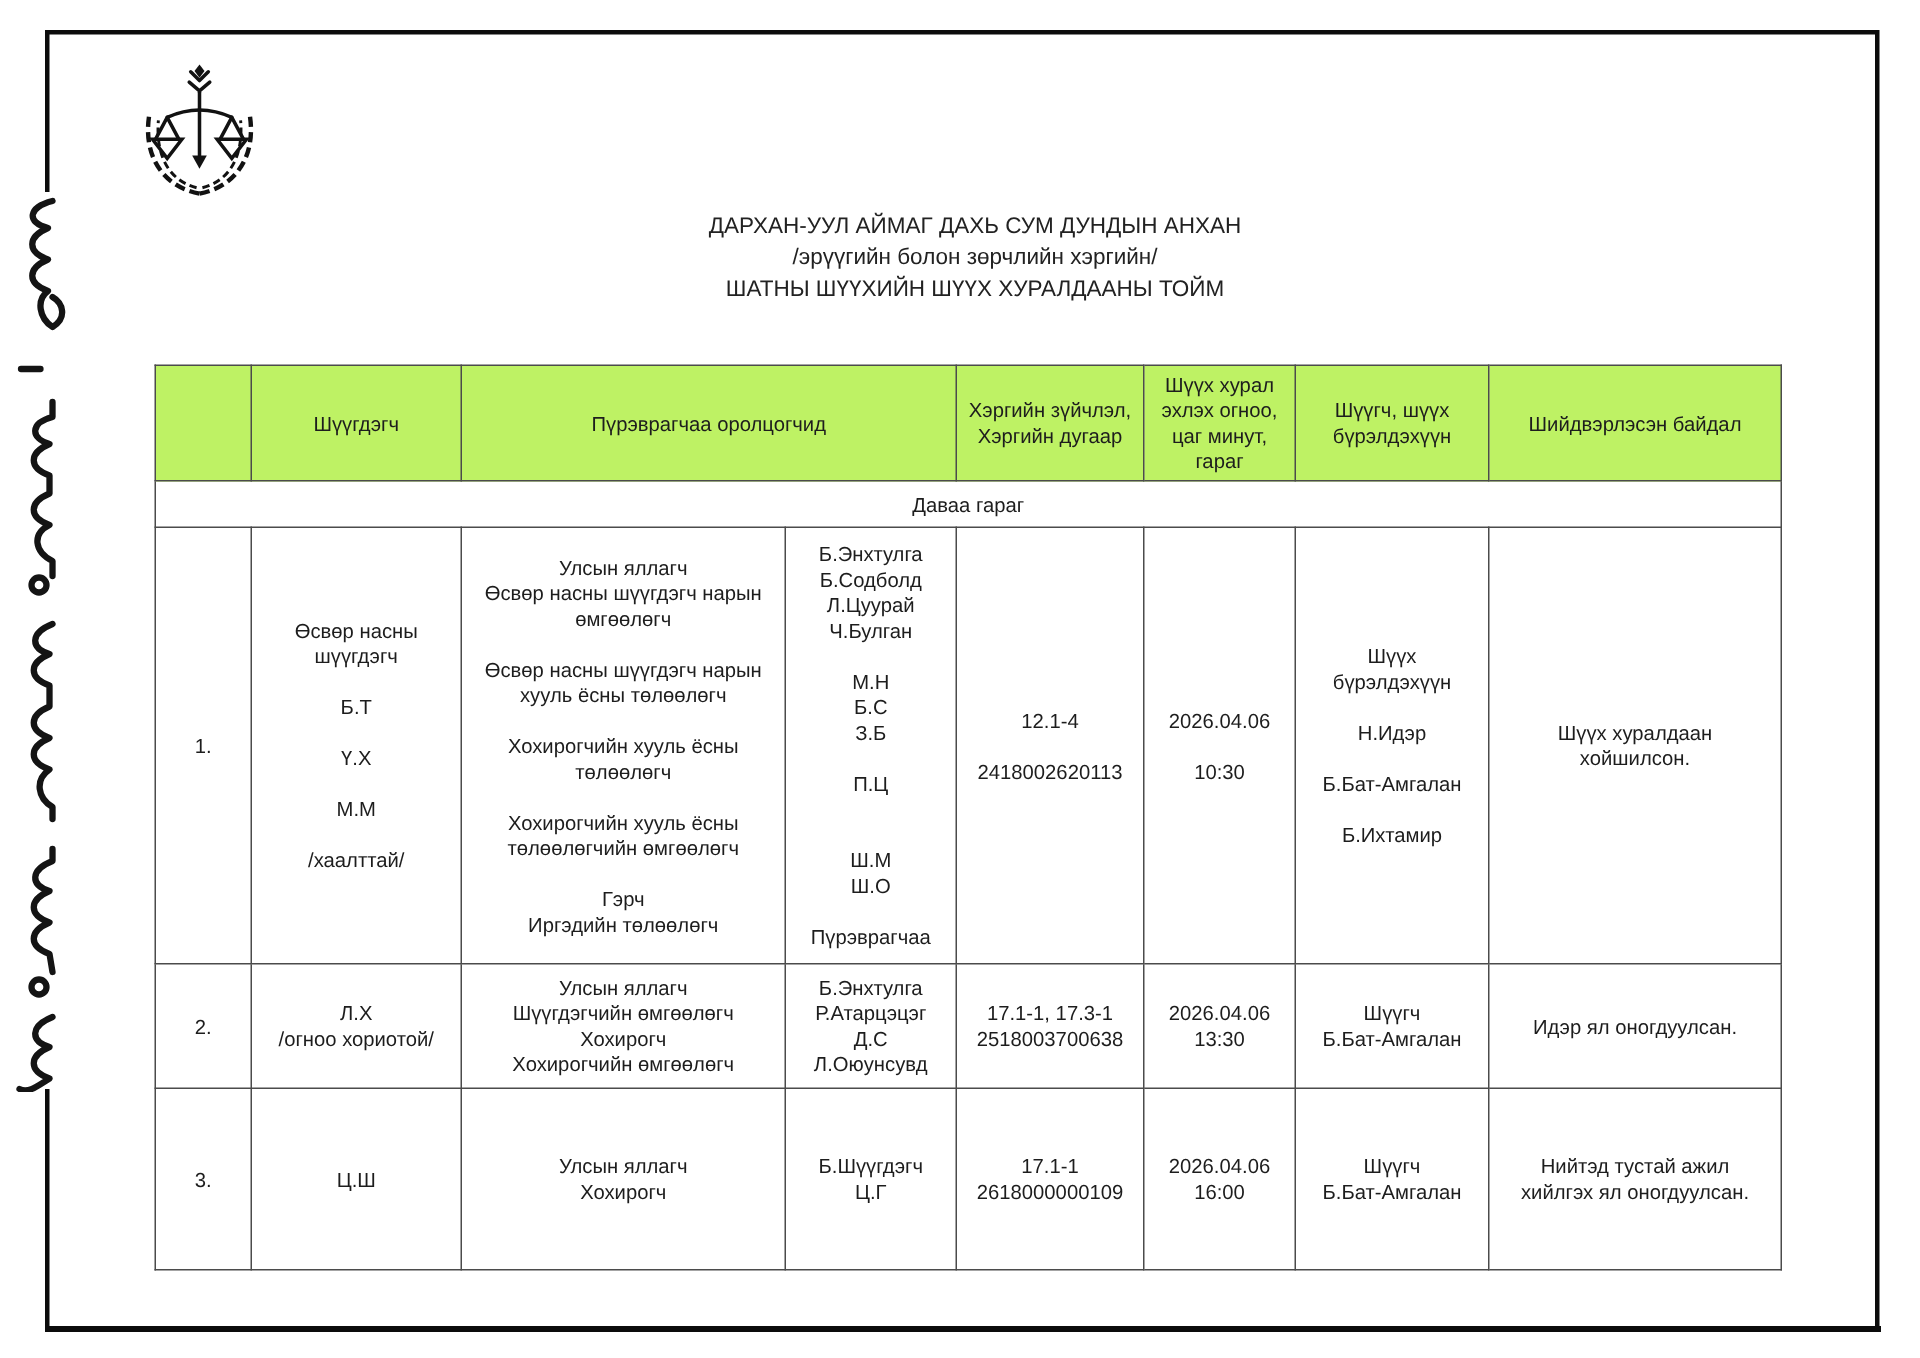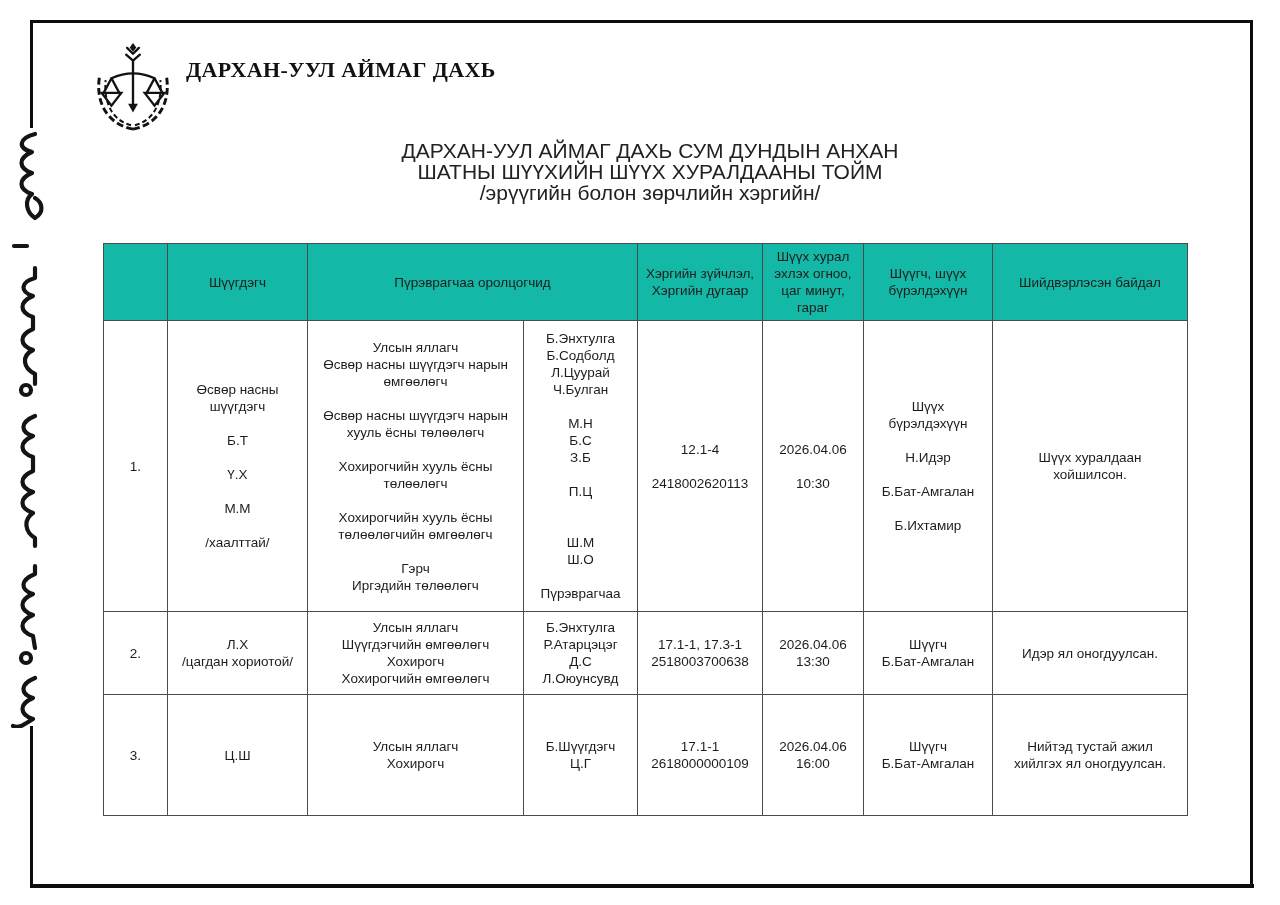--- a/index.html
+++ b/index.html
@@ -21,35 +21,35 @@
   .logo { position:absolute; left:86px; top:42px; width:94px; height:92px; }
 
   .org-name {
     position:absolute; left:186px; top:56px;
     font-family:"Liberation Serif", serif; font-weight:bold;
     font-size:22px; line-height:28px; letter-spacing:0.4px; color:#111;
   }
 
   .doc-title {
     position:absolute; left:280px; top:140px; width:740px;
-    text-align:center; font-size:21px; line-height:21px; color:#222;
+    text-align:center; font-size:15px; line-height:21px; color:#222;
   }
 
   table.summary {
     position:absolute; left:103px; top:243px;
     border-collapse:collapse; table-layout:fixed;
     font-size:13.5px; color:#1d1d1d;
   }
   table.summary th, table.summary td {
     border:1px solid #4b4b4b; padding:2px 6px;
     text-align:center; vertical-align:middle;
     font-weight:normal; line-height:17px;
   }
   table.summary thead th {
-    background:#14b8a6; height:72px; white-space:pre-line;margin-left:38px;
+    background:#bef264; height:72px; white-space:pre-line;margin-left:38px;
   }
   tr.day-row td { height:26px; }
   tr.r1 > td { height:286px; }
   tr.r2 > td { height:78px; }
   tr.r3 > td { height:116px; }
   td.pre { white-space:pre-line; }
   td.left-top { text-align:left; vertical-align:top; padding:5px 7px; }
 </style>
 </head>
 <body>
@@ -91,27 +91,26 @@
       <path d="M60 52 h20 l-10 13 z"></path>
       <path d="M48 12 l-6 -6 M48 12 l6 -6 M48 19 l-7 -6 M48 19 l7 -6"></path>
     </g>
     <g fill="#121212">
       <path d="M48 72 l-5 -9 h10 z"></path>
       <path d="M48 1 l3.4 4.5 -3.4 4.5 -3.4 -4.5 z"></path>
     </g>
   </svg>
 
   <div class="org-name">
-    <div>ДАРХАН-УУЛ АЙМАГ ДАХЬ</div>
   </div>
 
   <div class="doc-title">
     <div>ДАРХАН-УУЛ АЙМАГ ДАХЬ СУМ ДУНДЫН АНХАН</div>
+    <div>/эрүүгийн болон зөрчлийн хэргийн/</div>
     <div>ШАТНЫ ШҮҮХИЙН ШҮҮХ ХУРАЛДААНЫ ТОЙМ</div>
-    <div>/эрүүгийн болон зөрчлийн хэргийн/</div>
   </div>
 
   <table class="summary">
     <colgroup>
       <col style="width:64px">
         <col style="width:140px">
         <col style="width:216px">
         <col style="width:114px">
       <col style="width:125px">
         <col style="width:101px">
@@ -128,20 +127,23 @@
         <th>Шүүх хурал
 эхлэх огноо,
 цаг минут,
 гараг</th>
         <th>Шүүгч, шүүх
 бүрэлдэхүүн</th>
         <th>Шийдвэрлэсэн байдал</th>
       </tr>
     </thead>
     <tbody>
+      <tr class="day-row">
+        <td colspan="8">Даваа гараг</td>
+      </tr>
       <tr class="r1">
         <td class="pre">1.</td>
         <td class="pre">Өсвөр насны
 шүүгдэгч
 
 Б.Т
 
 Ү.Х
 
 М.М
@@ -191,21 +193,21 @@
 
 Б.Бат-Амгалан
 
 Б.Ихтамир</td>
         <td class="pre">Шүүх хуралдаан
 хойшилсон.</td>
       </tr>
       <tr class="r2">
         <td class="pre">2.</td>
         <td class="pre">Л.Х
-/цагдан хориотой/</td>
+/огноо хориотой/</td>
         <td class="pre left-top">Улсын яллагч
 Шүүгдэгчийн өмгөөлөгч
 Хохирогч
 Хохирогчийн өмгөөлөгч</td>
         <td class="pre left-top">Б.Энхтулга
 Р.Атарцэцэг
 Д.С
 Л.Оюунсувд</td>
         <td class="pre">17.1-1, 17.3-1
 2518003700638</td>

